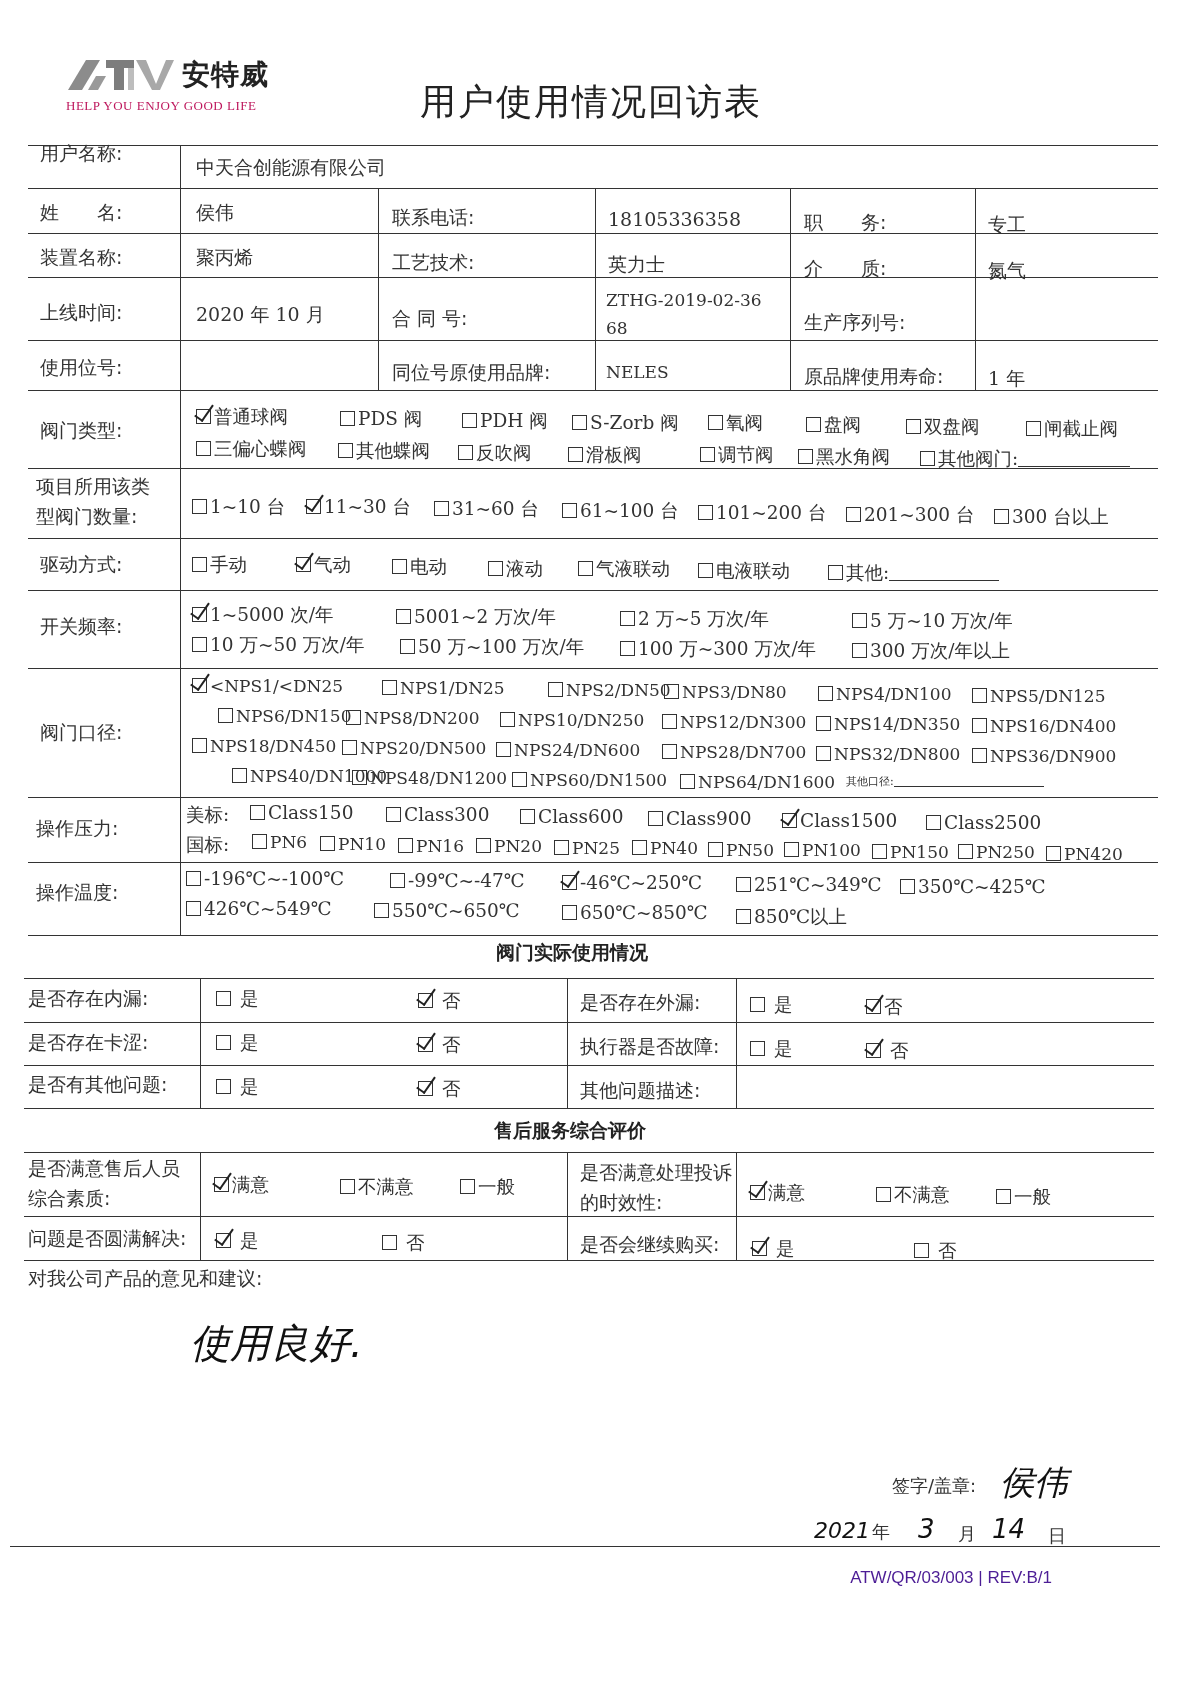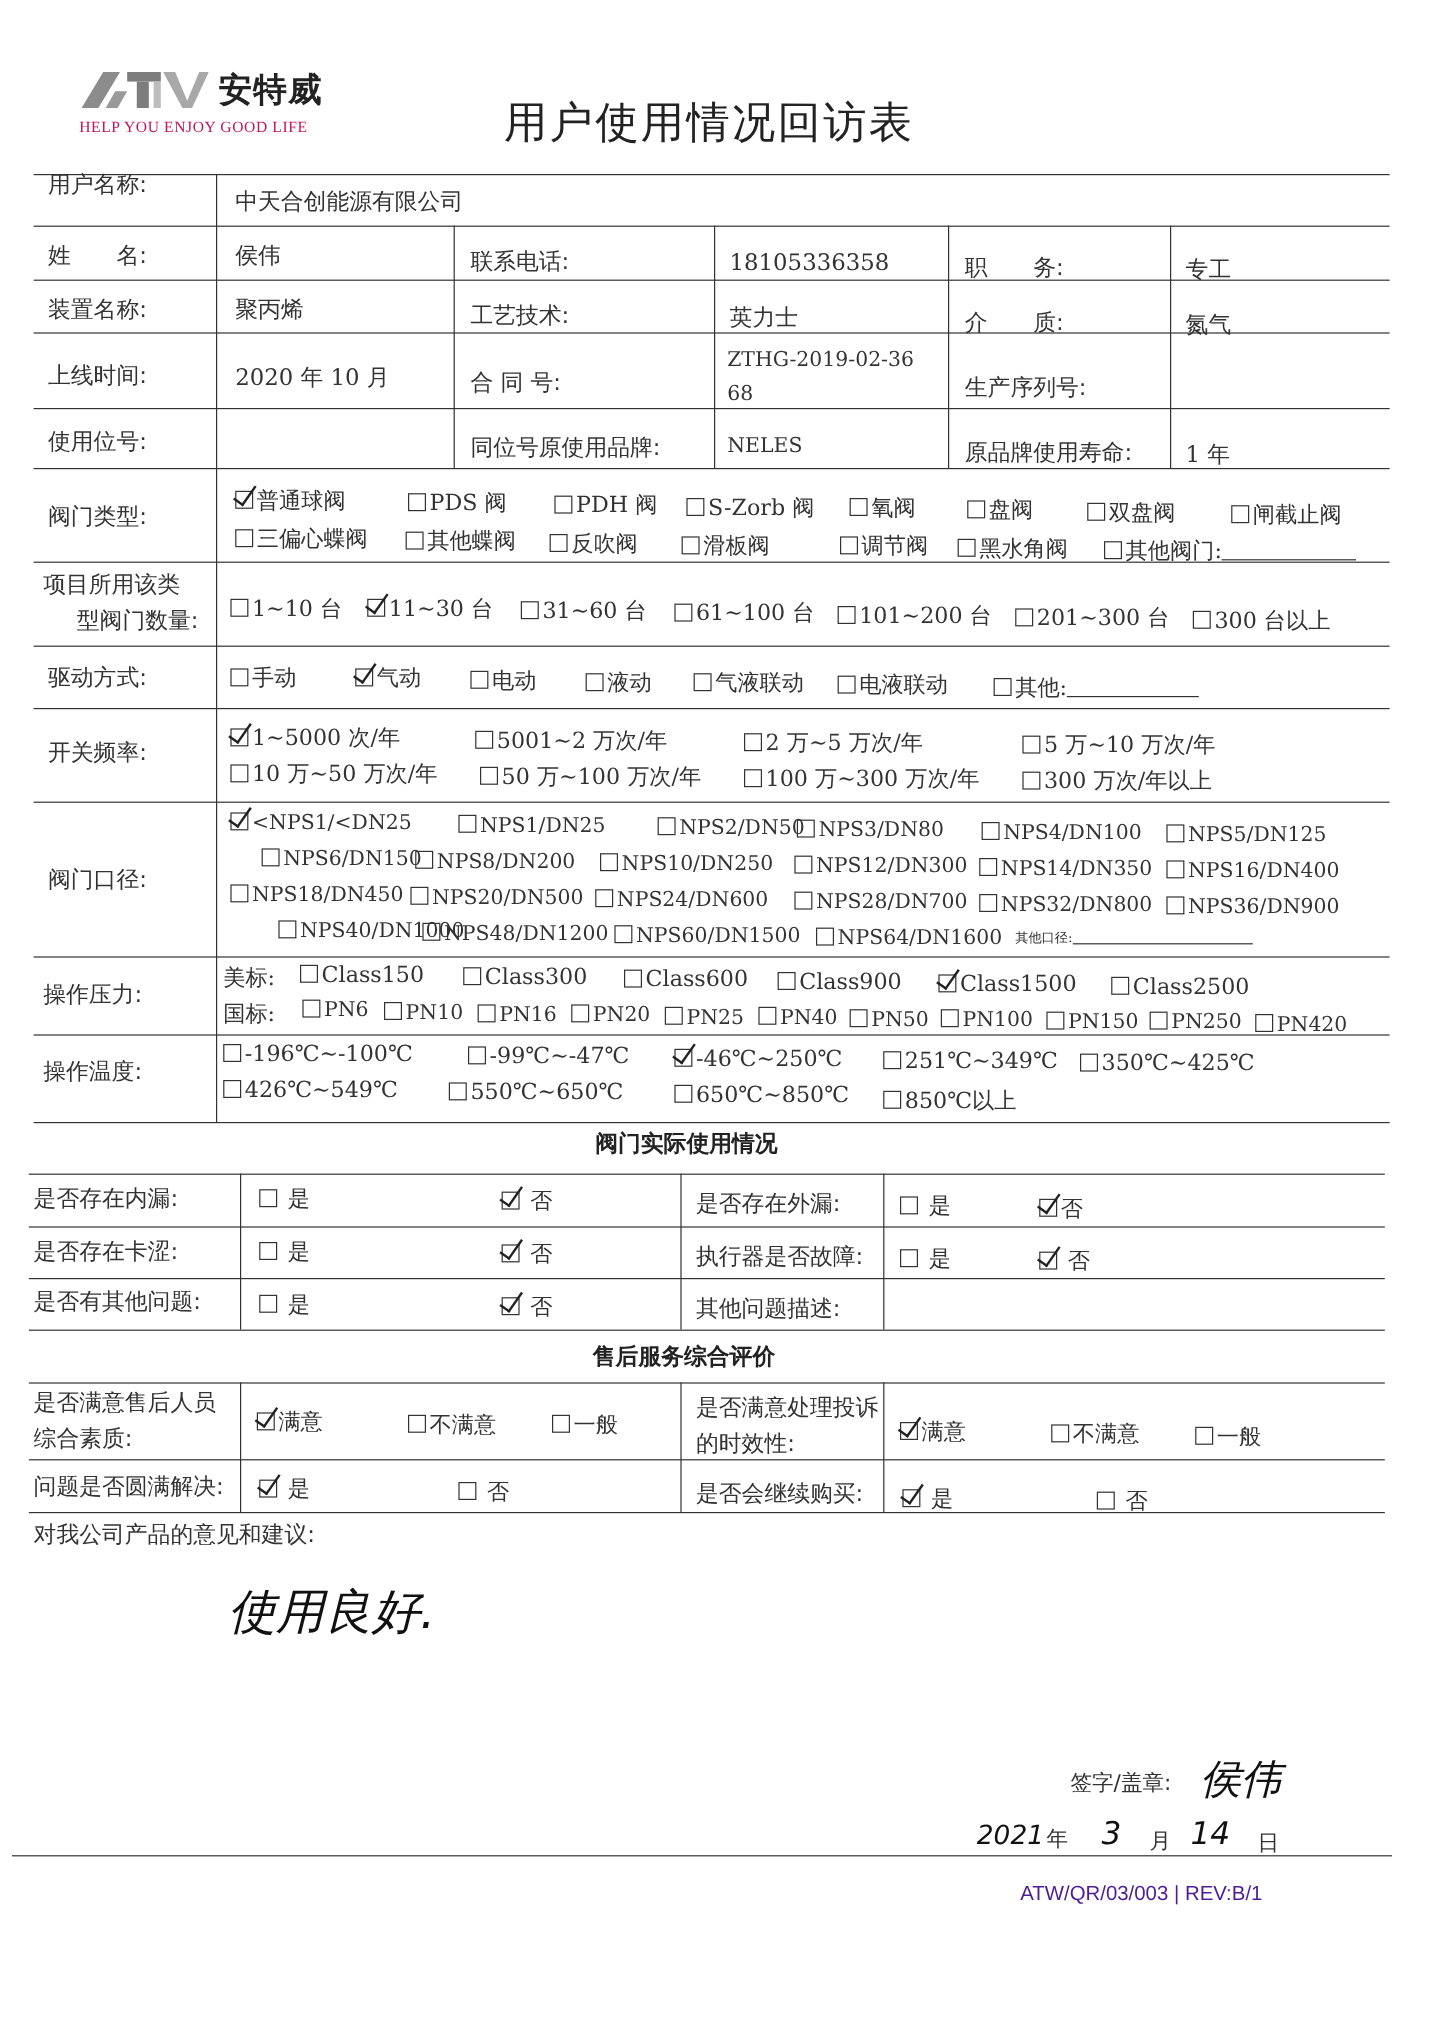--- a/index.html
+++ b/index.html
@@ -112,21 +112,21 @@
 <div class="opt" style="left:1026px; top:416px;"><span class="box"></span><span>闸截止阀</span></div>
 <div class="opt" style="left:196px; top:436px;"><span class="box"></span><span>三偏心蝶阀</span></div>
 <div class="opt" style="left:338px; top:438px;"><span class="box"></span><span>其他蝶阀</span></div>
 <div class="opt" style="left:458px; top:440px;"><span class="box"></span><span>反吹阀</span></div>
 <div class="opt" style="left:568px; top:442px;"><span class="box"></span><span>滑板阀</span></div>
 <div class="opt" style="left:700px; top:442px;"><span class="box"></span><span>调节阀</span></div>
 <div class="opt" style="left:798px; top:444px;"><span class="box"></span><span>黑水角阀</span></div>
 <div class="opt" style="left:920px; top:446px;"><span class="box"></span><span>其他阀门:</span><span class="blank" style="width:112px;"></span></div>
 
 <div class="lbl" style="left:36px; top:474px;">项目所用该类</div>
-<div class="lbl" style="left:36px; top:504px;margin-left:28px;">型阀门数量:</div>
+<div class="lbl" style="left:36px; top:504px;">型阀门数量:</div>
 <div class="opt" style="left:192px; top:494px;"><span class="box"></span><span>1~10 台</span></div>
 <div class="opt checked" style="left:306px; top:494px;"><span class="box"></span><span>11~30 台</span></div>
 <div class="opt" style="left:434px; top:496px;"><span class="box"></span><span>31~60 台</span></div>
 <div class="opt" style="left:562px; top:498px;"><span class="box"></span><span>61~100 台</span></div>
 <div class="opt" style="left:698px; top:500px;"><span class="box"></span><span>101~200 台</span></div>
 <div class="opt" style="left:846px; top:502px;"><span class="box"></span><span>201~300 台</span></div>
 <div class="opt" style="left:994px; top:504px;"><span class="box"></span><span>300 台以上</span></div>
 
 <div class="lbl" style="left:40px; top:552px;">驱动方式:</div>
 <div class="opt" style="left:192px; top:552px;"><span class="box"></span><span>手动</span></div>

